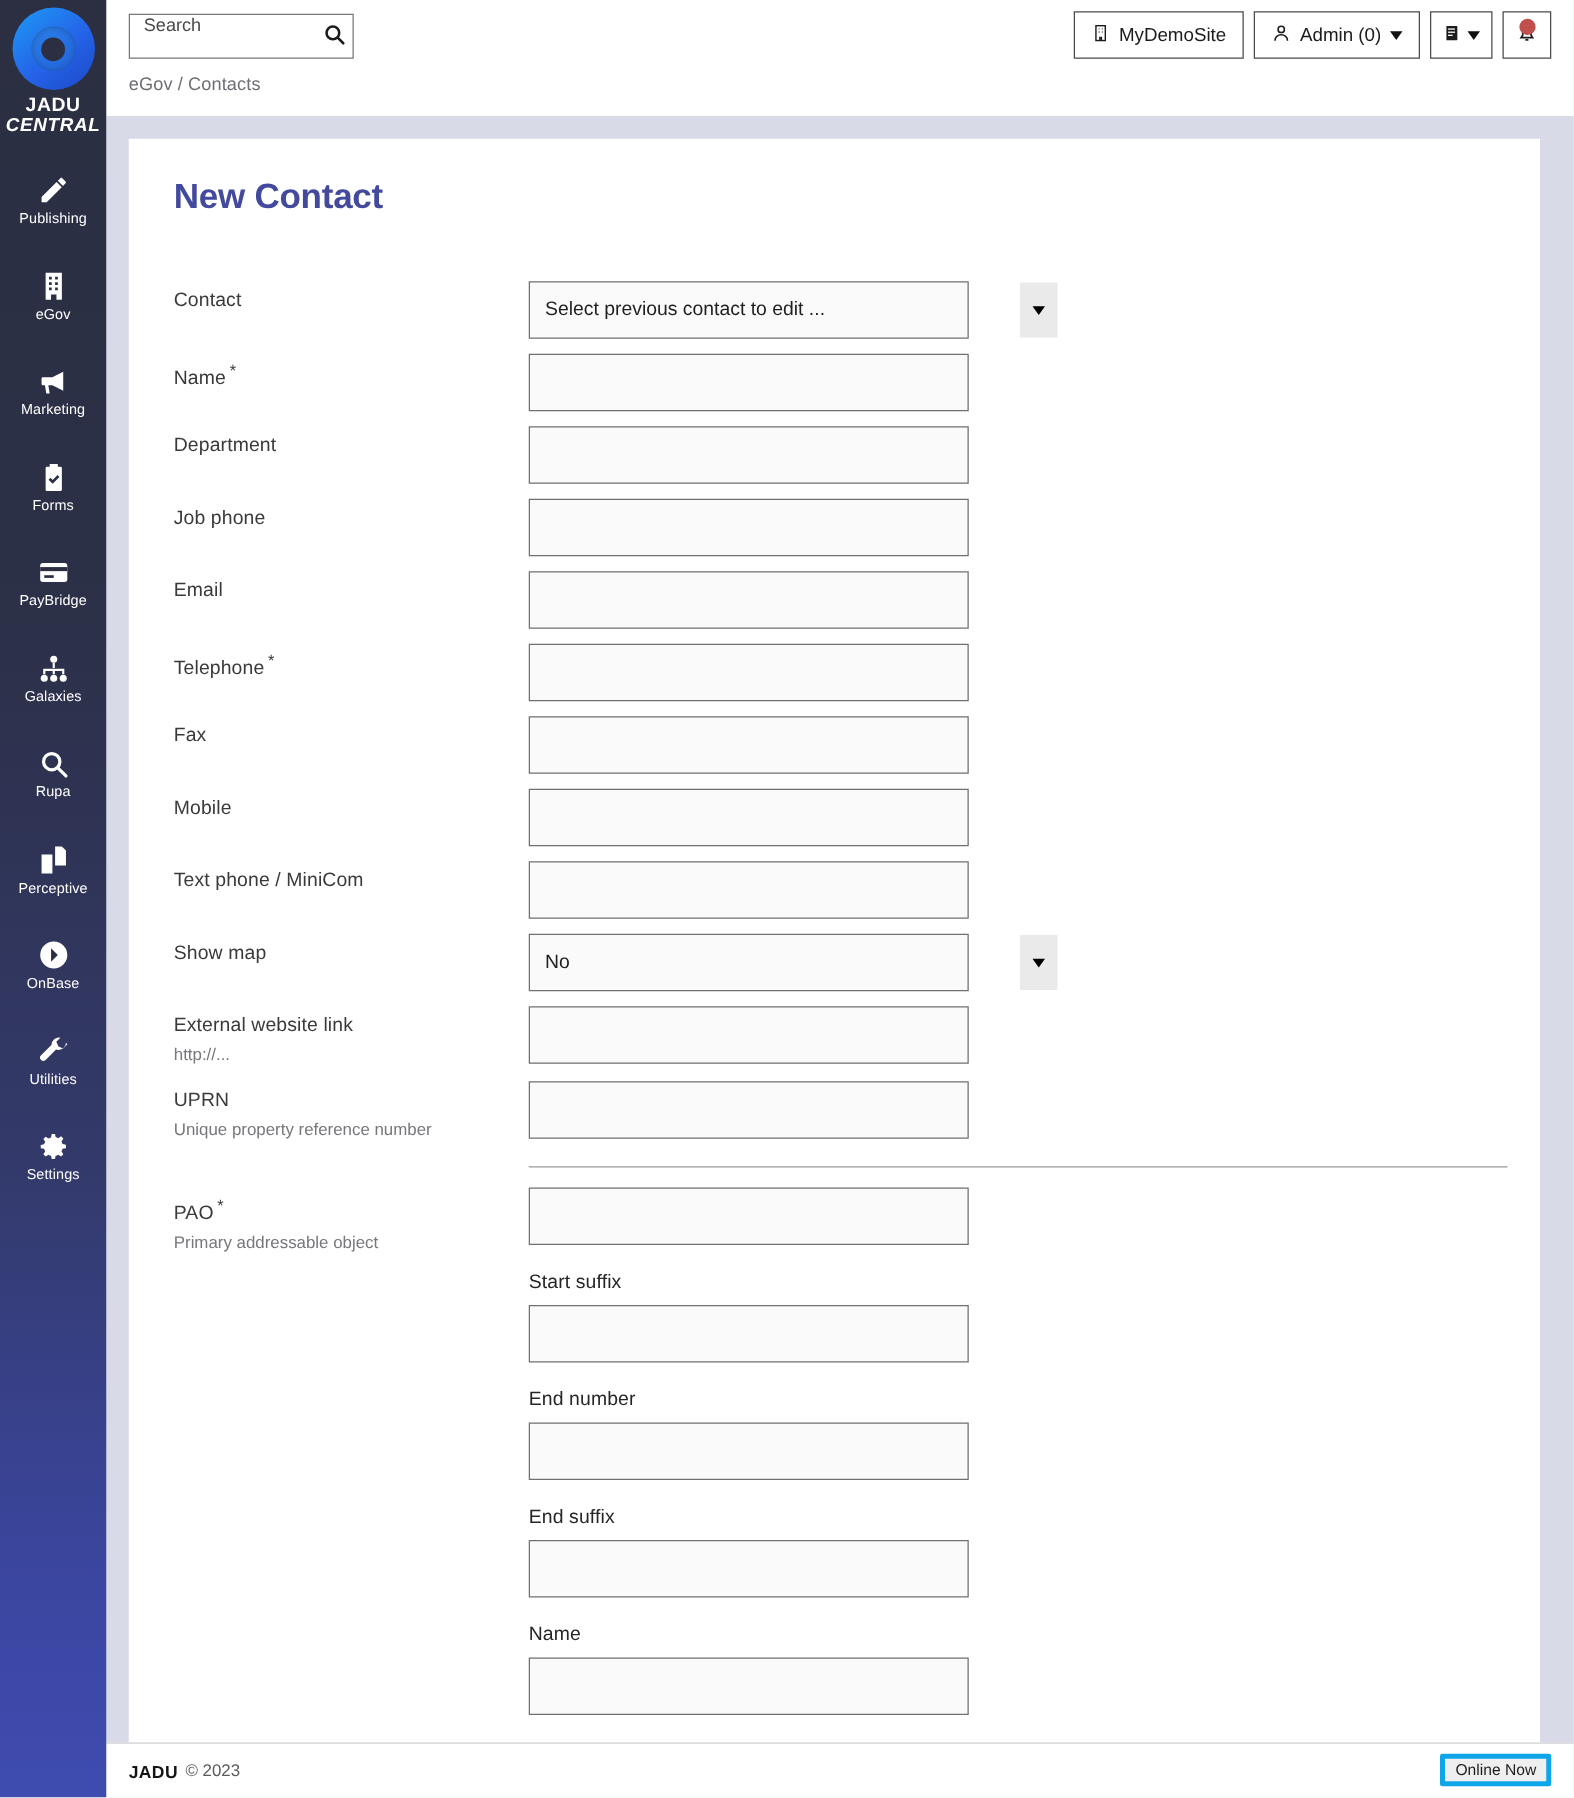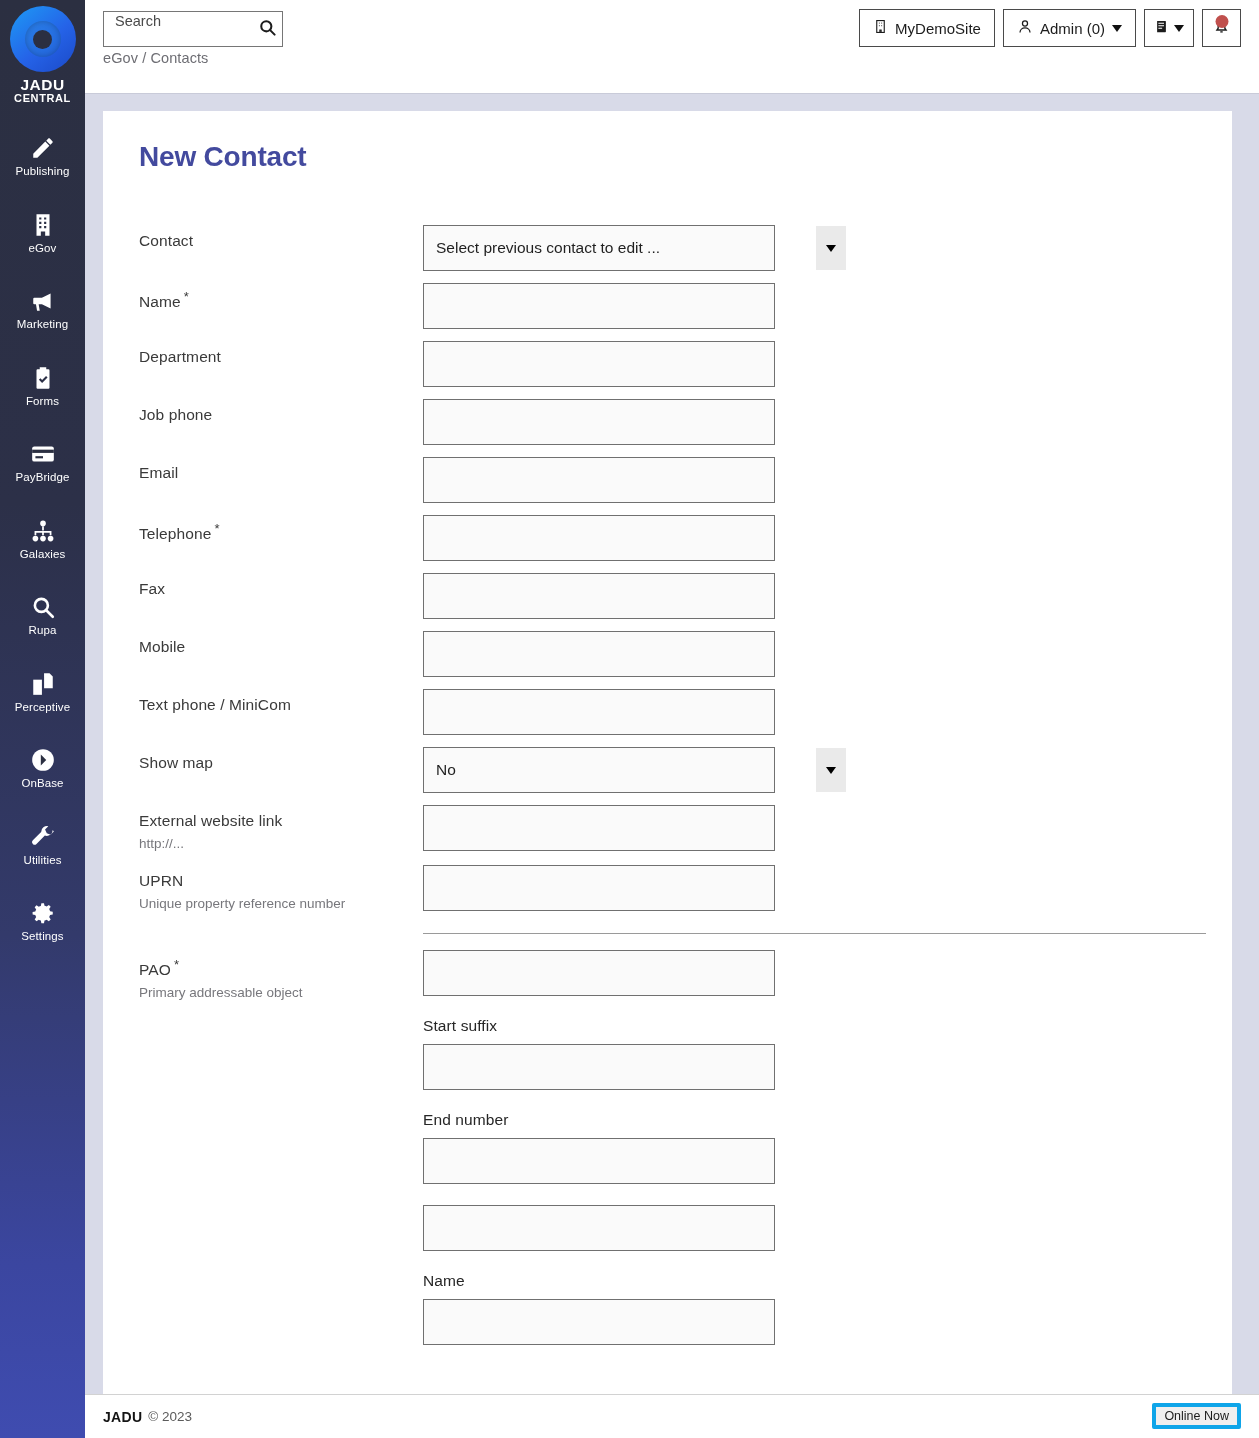--- a/index.html
+++ b/index.html
@@ -66,22 +66,23 @@
     margin-top: 5px;
     color: #fff;
     font-weight: 700;
     font-size: 15.5px;
     letter-spacing: .5px;
     line-height: 1.02;
     text-align: center;
   }
   .logo-word .sub {
     display: block;
-    font-size: 11px;
+    font-size: 15px;
     letter-spacing: .6px;
+    font-style: italic;
   }
 
   .nav-item {
     width: 85px;
     padding: 9px 0 8px 0;
     display: flex;
     flex-direction: column;
     align-items: center;
     gap: 5px;
     cursor: pointer;
@@ -133,21 +134,21 @@
     border-radius: 0;
   }
   .search-input::placeholder { color: #4a4a4a; }
   .search-btn {
     position: absolute;
     right: 6px; top: 7px;
     background: none; border: none; cursor: pointer;
     padding: 0; line-height: 0;
   }
   .breadcrumb {
-    margin-top: 3px;
+    margin-top: 13px;
     font-size: 14.5px;
     color: #6d6d73;
     letter-spacing: .1px;
   }
 
   .topright {
     position: absolute;
     right: 18px;
     top: 9px;
     display: flex;
@@ -685,20 +686,21 @@
               <div class="sub-label">Start suffix</div>
               <input class="txt-input" type="text" style="">
             </div>
 
             <div class="sub-field">
               <div class="sub-label">End number</div>
               <input class="txt-input" type="text" style="">
             </div>
 
             <div class="sub-field">
+              <div class="sub-label">End suffix</div>
               <input class="txt-input" type="text" style="">
             </div>
 
             <div class="sub-field">
               <div class="sub-label">Name</div>
               <input class="txt-input" type="text" style="">
             </div>
 
           </div>
         </div>

